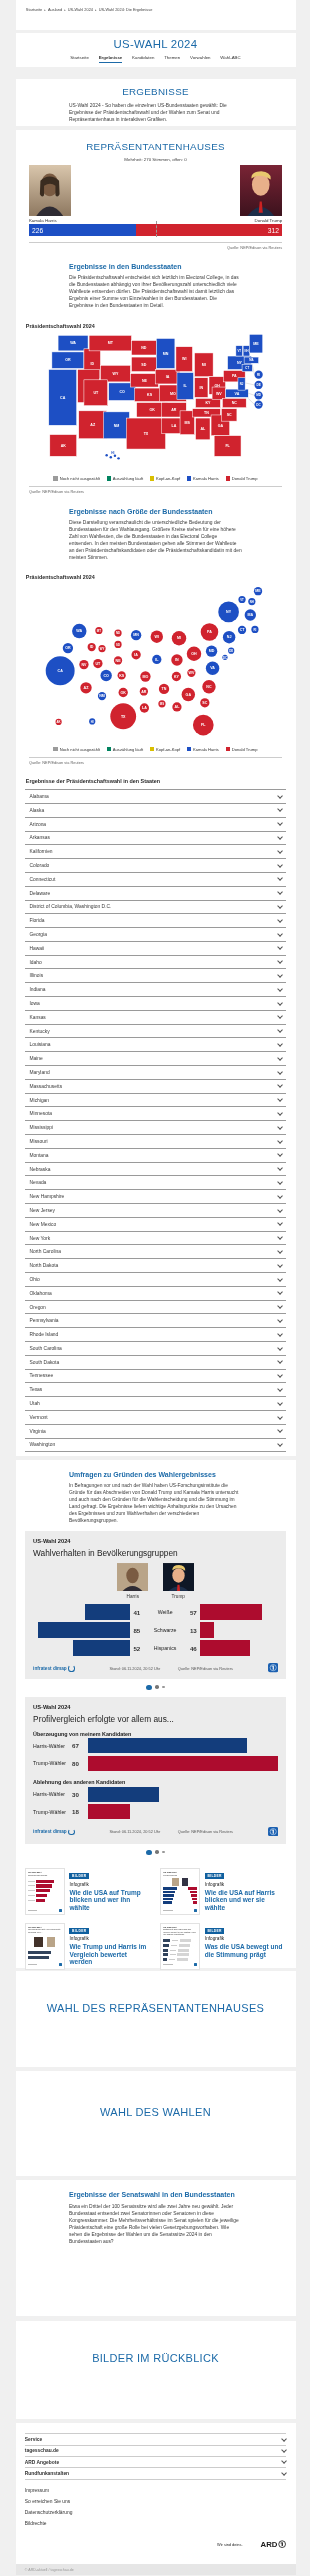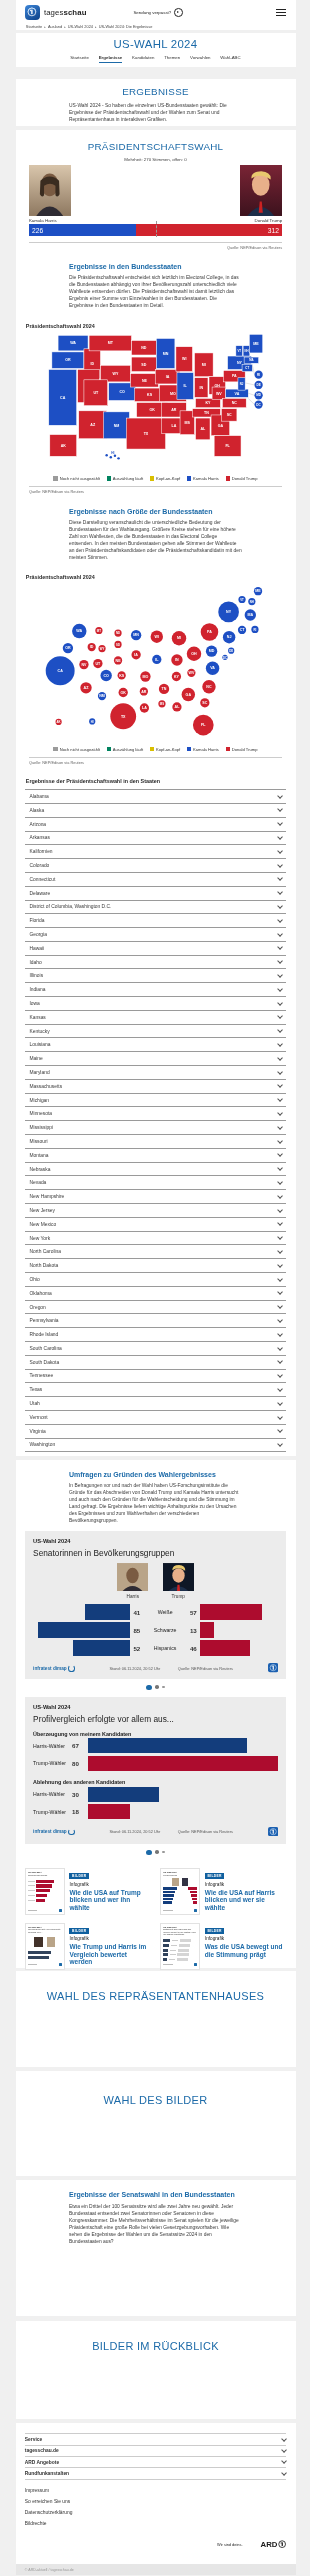--- a/index.html
+++ b/index.html
@@ -102,59 +102,37 @@
   .thfoot .r{width:3.1px;height:3.1px;background:#1c6aa8;border-radius:0.5px;}
   .tinfo{padding-top:1px;}
   .badge{display:inline-block;background:#10609f;color:#fff;font-size:3.4px;font-weight:700;padding:1px 2.6px;letter-spacing:0.3px;}
   .tkick{font-size:4.7px;color:#222;margin-top:2.6px;}
   .ttitle{font-size:6.5px;line-height:7.8px;color:#1c6aa8;font-weight:700;margin-top:1.6px;}
   
   .house{height:96px;margin-bottom:3.6px;padding-top:14.5px;}
   .senate{height:105px;margin-bottom:4.1px;padding-top:18.6px;}
   .senart{height:136px;margin-bottom:5.2px;padding-top:11.4px;}
   .retro{height:98px;margin-bottom:3.6px;padding-top:14.5px;}
-  .bigTitle{font-size:11px;font-weight:400;color:#1c6aa8;text-align:center;letter-spacing:0.3px;margin:4px;}
+  .bigTitle{font-size:11px;font-weight:400;color:#1c6aa8;text-align:center;letter-spacing:0.3px;margin:16px;}
   
   .footer{height:141px;padding:10.4px 9.3px 0 9.3px;}
   .facc{border-top:0.5px solid #ccc;}
   .faccrow{display:flex;align-items:center;justify-content:space-between;height:10.4px;border-bottom:0.5px solid #ccc;font-size:4.9px;font-weight:700;color:#333;cursor:pointer;}
   .flinks{margin-top:7.8px;}
   .flink{font-size:4.9px;color:#333;margin-bottom:6.2px;cursor:pointer;}
   .ardrow{display:flex;justify-content:flex-end;align-items:center;gap:18px;margin-top:13.5px;}
   .ardclaim{font-size:3.9px;color:#222;}
   .ardword{font-size:7.8px;font-weight:700;color:#1a1a1a;display:flex;align-items:center;}
   .copybar{height:11.4px;background:#e6e6e6;margin:0 15.5px;display:flex;align-items:center;padding-left:9.3px;font-size:3.6px;color:#999;box-sizing:border-box;}
   svg text{font-family:"Liberation Sans",sans-serif;}
 </style>
 </head>
 <body>
 
 <div class="card topbar">
-  <div class="brandrow">
-    <div class="applogo">
-      <svg width="9.8" height="9.8" viewBox="0 0 20 20">
-          <circle cx="10" cy="10" r="8" fill="none" stroke="#fff" stroke-width="1.6"></circle>
-          <path d="M2 10 A 8 8 0 0 1 18 10" fill="none" stroke="#bfe0ff" stroke-width="1"></path>
-          <rect x="8.6" y="5.5" width="2.8" height="9" fill="#fff"></rect>
-          <rect x="6.4" y="5.5" width="2" height="3" fill="#fff"></rect>
-        </svg>
-    </div>
-    <div class="wordmark"><span>tages</span><b>schau</b></div>
-    <div class="missed">
-      <span>Sendung verpasst?</span>
-      <span class="playic">
-          <i></i>
-        </span>
-    </div>
-    <div class="burger">
-        <i></i>
-        <i></i>
-        <i></i>
-      </div>
-  </div>
   <div class="crumbs" id="breadcrumb"><span>Startseite</span><span class="sep">▸</span><span>Ausland</span><span class="sep">▸</span><span>US-Wahl 2024</span><span class="sep">▸</span><span>US-Wahl 2024: Die Ergebnisse</span></div>
 </div>
 
 <div class="card hero">
   <h1>US-WAHL 2024</h1>
   <div class="tabs" id="tabs">
       <span class="tab">Startseite</span>
       <span class="tab active">Ergebnisse</span>
       <span class="tab">Kandidaten</span>
       <span class="tab">Themen</span>
@@ -162,21 +140,21 @@
       <span class="tab">Wahl-ABC</span>
     </div>
 </div>
 
 <div class="card intro">
   <h2 class="secTitle">ERGEBNISSE</h2>
   <p class="midcol">US-Wahl 2024 - So haben die einzelnen US-Bundesstaaten gewählt: Die Ergebnisse der Präsidentschaftswahl und der Wahlen zum Senat und Repräsentantenhaus in interaktiven Grafiken.</p>
 </div>
 
 <div class="card main">
-  <h2 class="secTitle">PRÄSIDENTSCHAFTSWAHL</h2>
+  <h2 class="secTitle">REPRÄSENTANTENHAUSES</h2>
   <div class="majnote">Mehrheit: 270 Stimmen, offen: 0</div>
 
   <div class="cands">
     <div class="photo">
       <svg width="42" height="51" viewBox="0 0 81 98">
           <rect width="81" height="98" fill="#c8b49a"></rect>
           <rect width="81" height="98" fill="url(#g1)"></rect>
           <defs>
             <linearGradient id="g1" x1="0" y1="0" x2="0" y2="1">
               <stop offset="0" stop-color="#d9c6ac"></stop>
@@ -713,21 +691,21 @@
 </div>
 
 <div class="card umfragen">
   <div class="article" style="margin-top:0">
     <h3>Umfragen zu Gründen des Wahlergebnisses</h3>
     <p class="midcol">In Befragungen vor und nach der Wahl haben US-Forschungsinstitute die Gründe für das Abschneiden von Donald Trump und Kamala Harris untersucht und auch nach den Gründen für die Wahlentscheidung und die Stimmung im Land gefragt. Die Ergebnisse liefern wichtige Anhaltspunkte zu den Ursachen des Ergebnisses und zum Wahlverhalten der verschiedenen Bevölkerungsgruppen.</p>
   </div>
 
   <div class="chartbox" style="height:148px">
     <div class="kick">US-Wahl 2024</div>
-    <div class="ctitle">Senatorinnen in Bevölkerungsgruppen</div>
+    <div class="ctitle">Wahlverhalten in Bevölkerungsgruppen</div>
     <div class="cphotos">
       <div class="cph">
           <div class="pimg"><svg width="31" height="28.5" viewBox="0 0 60 55">
               <rect width="60" height="55" fill="#b9a488"></rect>
               <ellipse cx="30" cy="24" rx="12" ry="15" fill="#7a5b42"></ellipse>
               <path d="M10 55 Q30 34 50 55 Z" fill="#2e2b33"></path>
             </svg></div>
           <div class="plab">Harris</div>
         </div>
       <div class="cph">
@@ -983,21 +961,21 @@
         </div>
         <div class="tinfo"><span class="badge">BILDER</span><div class="tkick">Infografik</div><div class="ttitle">Was die USA bewegt und die Stimmung prägt</div></div>
       </div>
     </div>
 </div>
 
 <div class="card house">
   <h2 class="bigTitle">WAHL DES REPRÄSENTANTENHAUSES</h2>
 </div>
 <div class="card senate">
-  <h2 class="bigTitle">WAHL DES BILDER</h2>
+  <h2 class="bigTitle">WAHL DES WAHLEN</h2>
 </div>
 <div class="card senart">
   <div class="article" style="margin-top:0">
     <h3>Ergebnisse der Senatswahl in den Bundesstaaten</h3>
     <p class="midcol">Etwa ein Drittel der 100 Senatssitze wird alle zwei Jahre neu gewählt. Jeder Bundesstaat entsendet zwei Senatorinnen oder Senatoren in diese Kongresskammer. Die Mehrheitsverhältnisse im Senat spielen für die jeweilige Präsidentschaft eine große Rolle bei vielen Gesetzgebungsvorhaben. Wie sehen die Ergebnisse der Wahlen um die Senatssitze 2024 in den Bundesstaaten aus?</p>
   </div>
 </div>
 <div class="card retro">
   <h2 class="bigTitle">BILDER IM RÜCKBLICK</h2>
 </div>

